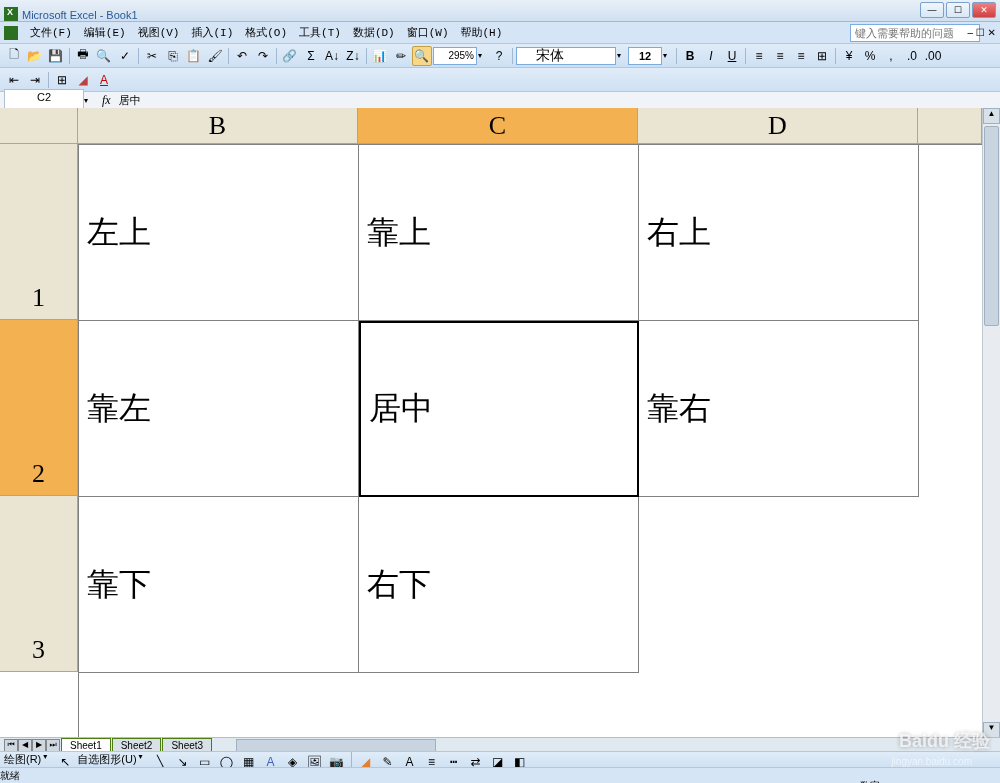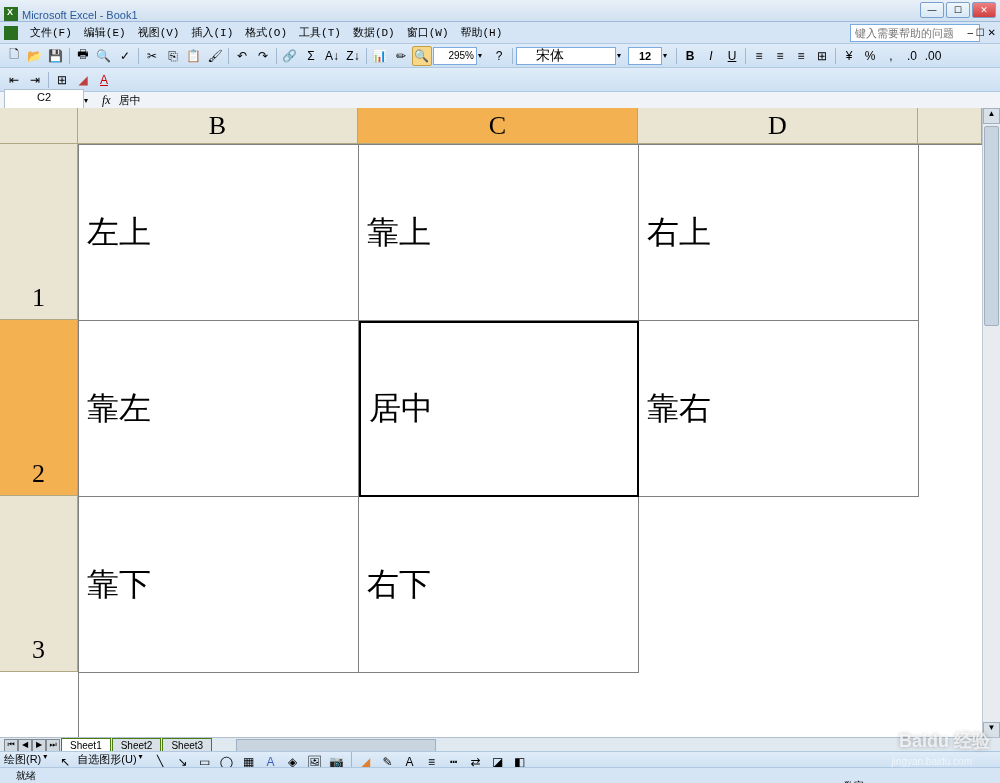--- a/index.html
+++ b/index.html
@@ -61,21 +61,21 @@
 .tab-nav-btn { width: 14px; height: 14px; border: 1px solid #808890; background: #d0d8e0; text-align: center; font-size: 8px; cursor: pointer; }
 .sheet-tab { padding: 1px 8px; border: 1px solid #4d7c0f; background: #fff; margin-left: 1px; cursor: pointer; position: relative; }
 .sheet-tab.inactive { background: #d8e0e8; }
 .hscroll { flex: 1; margin-left: 8px; height: 14px; background: #e0e8f0; position: relative; }
 .hscroll-thumb { position: absolute; left: 16px; width: 200px; top: 0; bottom: 0; background: #c8d4e0; border: 1px solid #a0b0c0; }
 
 
 .draw-toolbar { position: absolute; bottom: 14px; left: 0; right: 0; height: 18px; background: linear-gradient(#e0ecf8, #cde0f3); border-top: 1px solid #b0c8e0; display: flex; align-items: flex-start; padding: 0 4px; gap: 2px; font-size: 11px; }
 
 
-.statusbar { position: absolute; bottom: 0; left: 0; right: 0; height: 16px; background: #d6e5f5; border-top: 1px solid #b0c8e0; display: flex; align-items: center; padding: 0 16px; font-size: 10px; }
+.statusbar { position: absolute; bottom: 0; left: 0; right: 0; height: 16px; background: #d6e5f5; border-top: 1px solid #b0c8e0; display: flex; align-items: center; padding: 0 0; font-size: 10px; }
 .status-right { margin-left: auto; display: flex; gap: 30px; margin-right: 120px; margin-top: 20px; }
 
 
 .watermark { position: absolute; right: 10px; bottom: 30px; color: rgba(255,255,255,0.7); font-size: 18px; font-weight: bold; text-shadow: 0 0 4px rgba(0,0,0,0.3); pointer-events: none; }
 .watermark-sub { position: absolute; right: 28px; bottom: 16px; color: rgba(255,255,255,0.6); font-size: 10px; pointer-events: none; }
 </style>
 </head>
 <body>
 
 <div class="titlebar">

